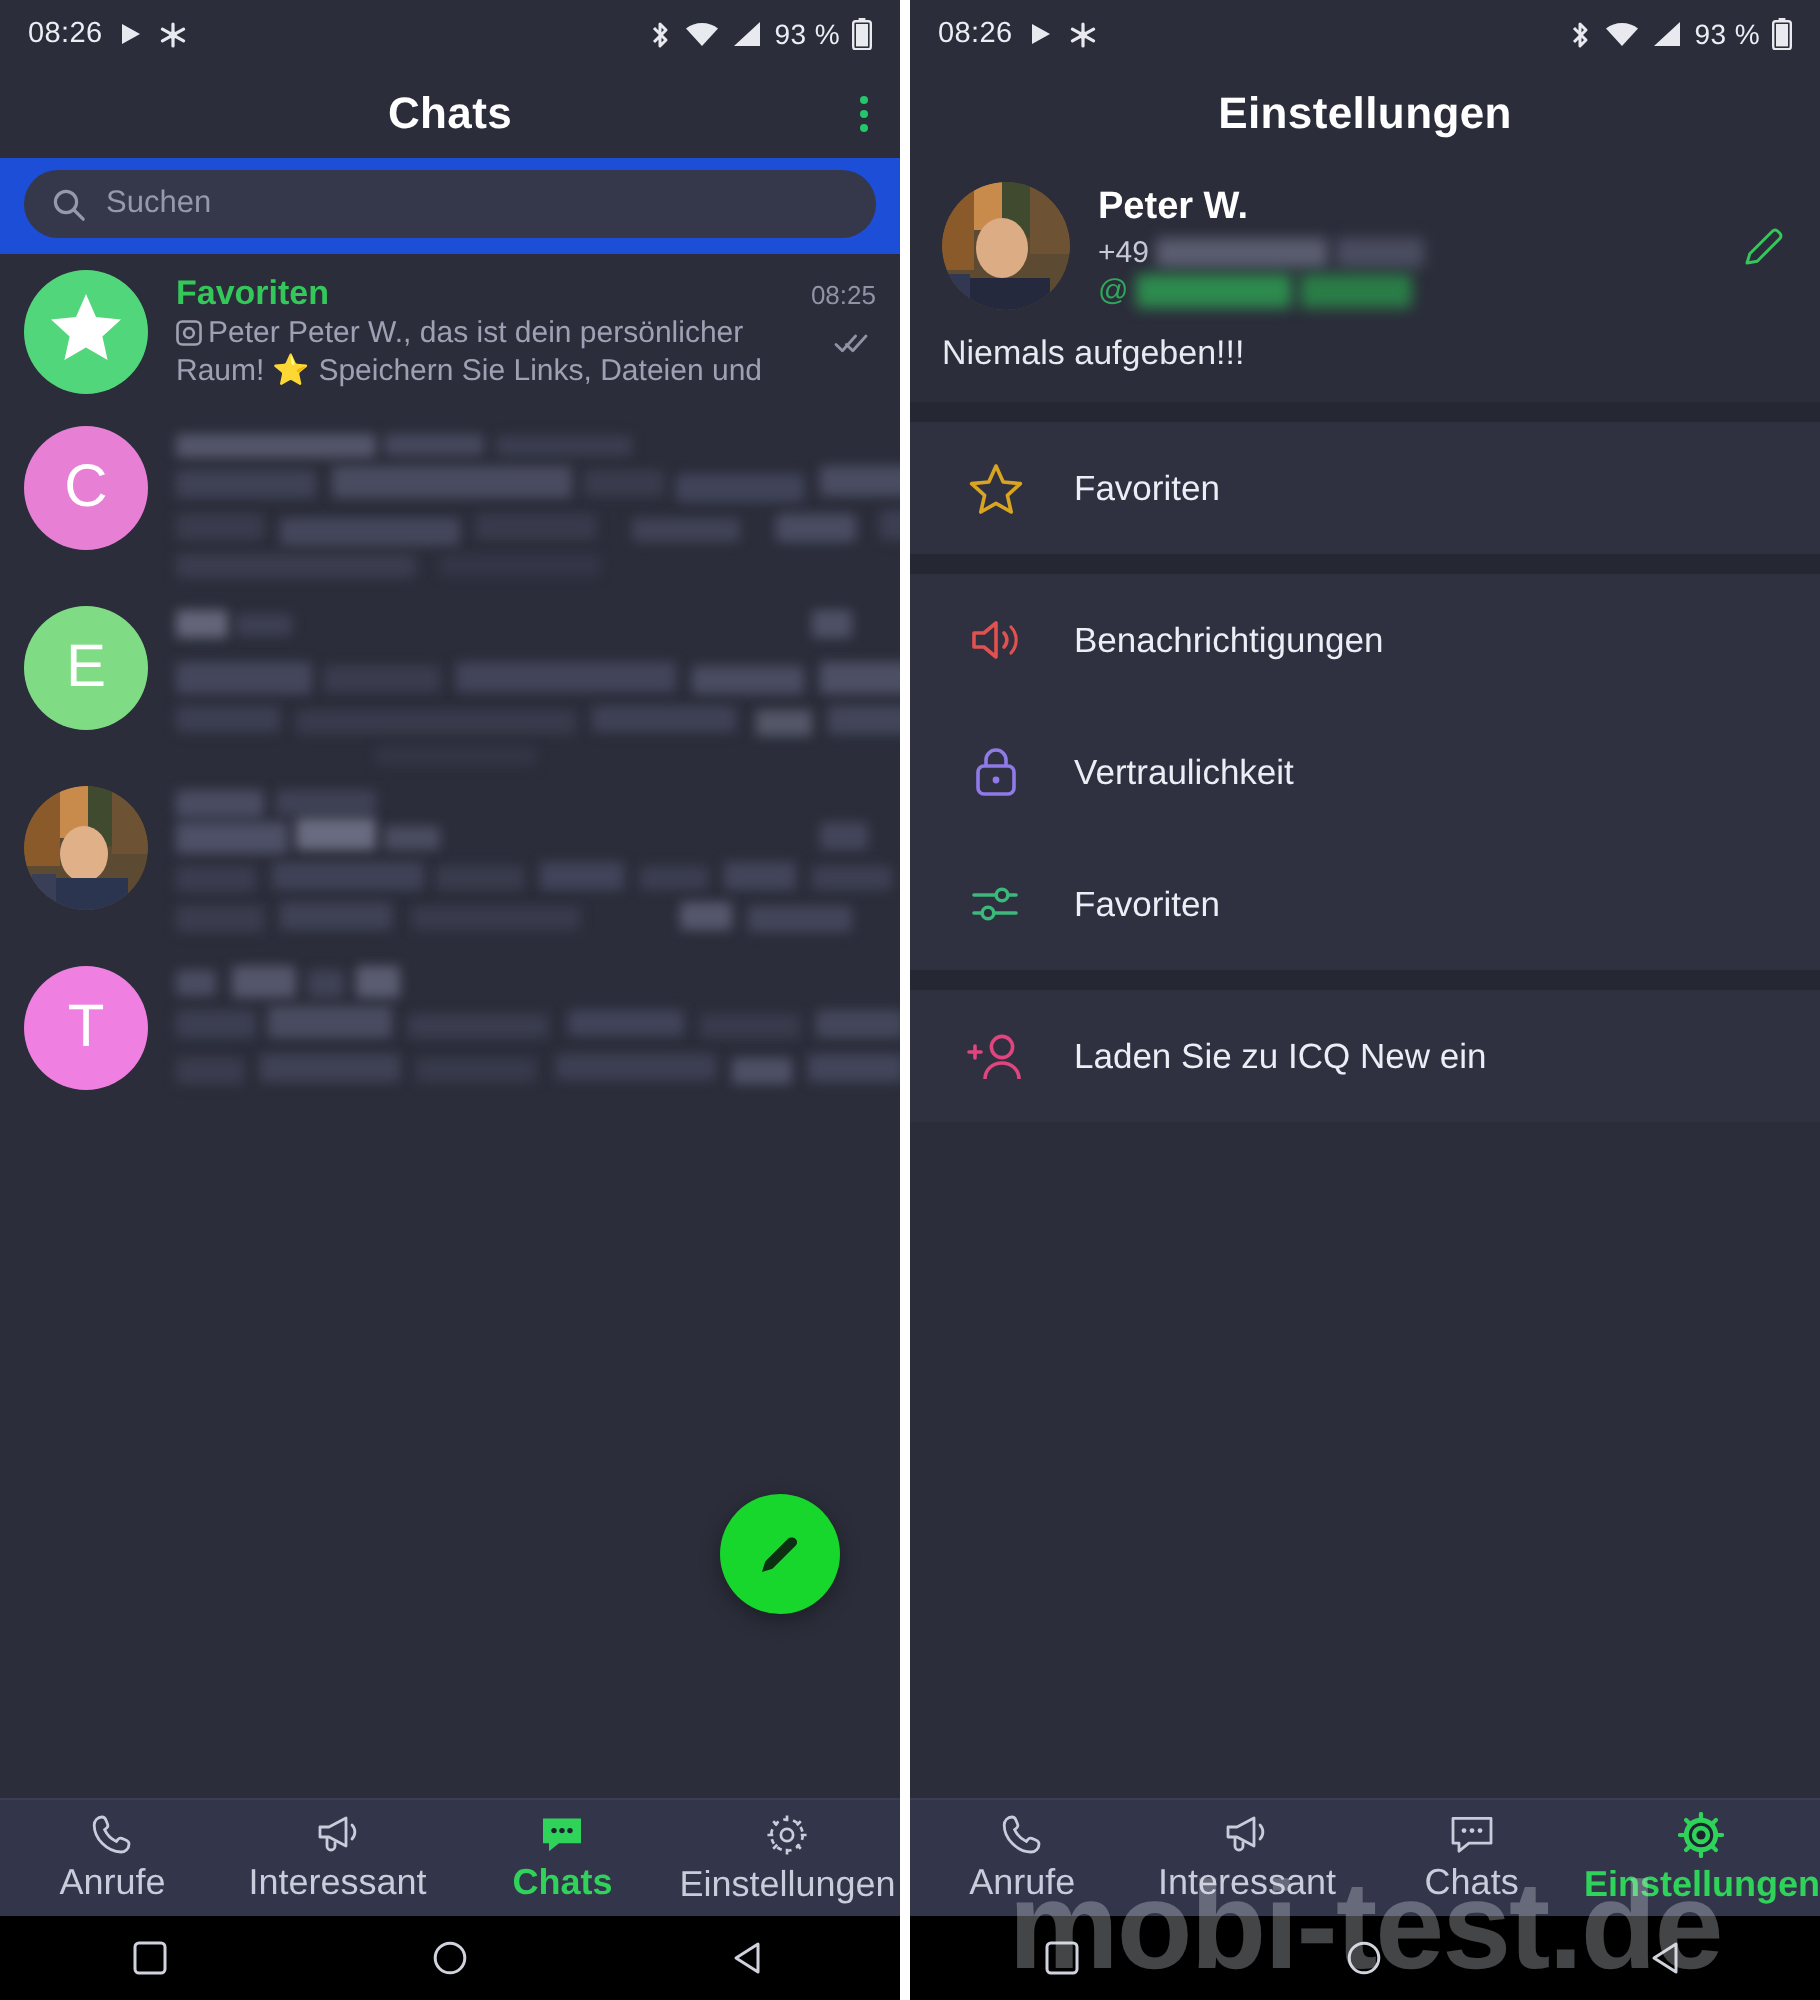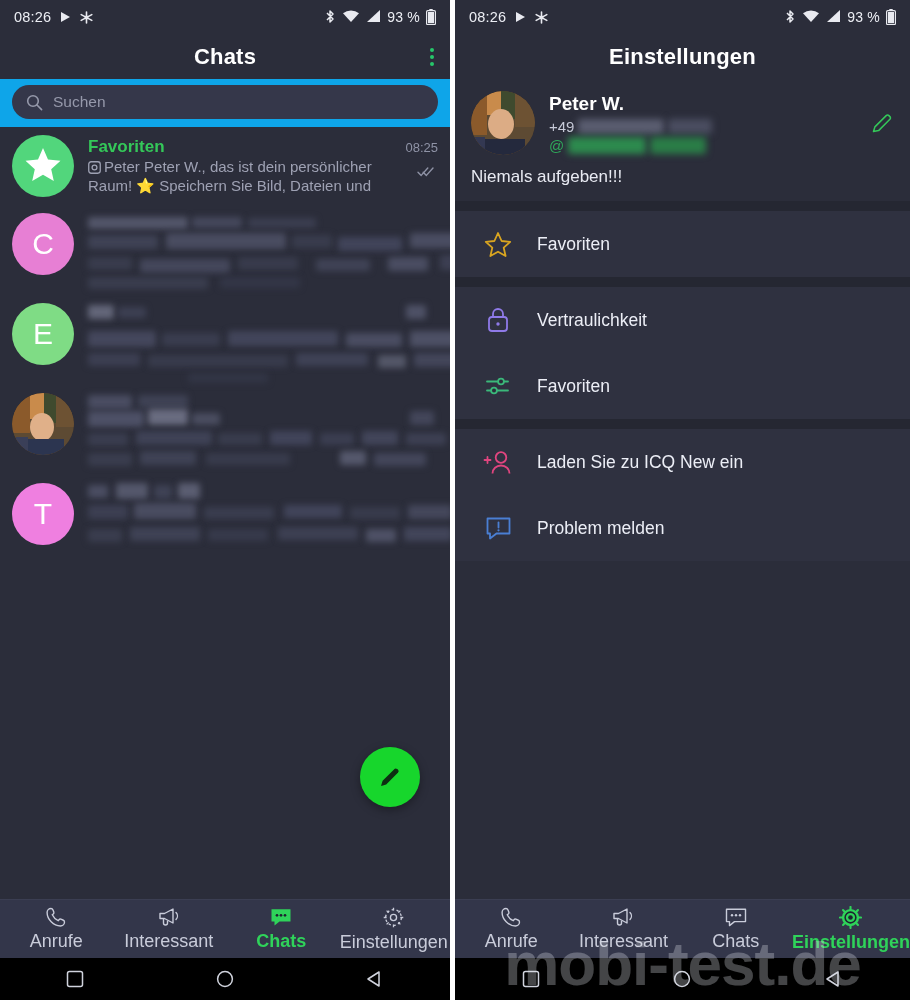--- a/index.html
+++ b/index.html
@@ -17,38 +17,38 @@
   .phone.right{width:455px;}
 
   
   .statusbar{
     height:34px;flex:0 0 34px;display:flex;align-items:center;
     padding:0 14px;color:#e9eaf0;font-size:14px;letter-spacing:.2px;
     background:#2b2d3a;
   }
   .sb-left{display:flex;align-items:center;gap:9px;}
   .sb-time{font-size:14.5px;color:#eceef4;}
-  .sb-right{margin-left:auto;display:flex;align-items:flex-start;gap:6px;}
+  .sb-right{margin-left:auto;display:flex;align-items:center;gap:6px;}
   .sb-pct{font-size:14px;color:#eceef4;}
   .ico{display:inline-block;line-height:0;}
 
   
   .appbar{
     height:45px;flex:0 0 45px;display:flex;align-items:center;justify-content:center;
     position:relative;background:#2b2d3a;
   }
   .appbar .title{font-size:22px;font-weight:bold;color:#ffffff;letter-spacing:.2px;}
   .appbar .menu-dots{
     position:absolute;right:16px;top:50%;transform:translateY(-50%);
     display:flex;flex-direction:column;gap:3px;align-items:center;cursor:pointer;
   }
   .appbar .menu-dots i{width:4px;height:4px;border-radius:50%;background:#26c66a;display:block;}
 
   
-  .searchwrap{padding:6px 12px 8px 12px;background:#0ea5e9;}
+  .searchwrap{padding:6px 12px 8px 12px;background:#1d4ed8;}
   .searchbar{
     height:34px;border-radius:17px;background:#35374a;
     display:flex;align-items:center;gap:10px;padding:0 14px;
   }
   .searchbar .ph{color:#9699ab;font-size:15.5px;}
 
   
   .chatlist{flex:1 1 auto;background:#2b2d3a;position:relative;overflow:hidden;}
   .chatrow{display:flex;align-items:flex-start;padding:8px 12px 8px 12px;height:74px;box-sizing:border-box;}
   .avatar{
@@ -207,21 +207,21 @@
           <div class="rowtop">
             <span class="rowname">Favoriten</span>
             <span class="rowtime">08:25</span>
           </div>
           <div class="rowmsg">
             <span class="pic-ico ico">
               <svg width="13" height="13" viewBox="0 0 14 14">
                   <rect x="0.8" y="0.8" width="12.4" height="12.4" rx="2.6" fill="none" stroke="#9ea1b3" stroke-width="1.4"></rect>
                   <circle cx="7" cy="7" r="2.6" fill="none" stroke="#9ea1b3" stroke-width="1.4"></circle>
                 </svg>
-            </span><span>Peter</span>&nbsp;<span>Peter W., das ist dein persönlicher Raum! ⭐ Speichern Sie Bild, Dateien und</span>
+            </span><span>Peter</span>&nbsp;<span>Peter W., das ist dein persönlicher Raum! ⭐ Speichern Sie Links, Dateien und</span>
           </div>
           <div class="ticks">
             <svg width="17" height="11" viewBox="0 0 17 11">
                 <path d="M1 6.2l3.2 3.2L10.8 2" fill="none" stroke="#8f93a6" stroke-width="1.4" stroke-linecap="round" stroke-linejoin="round"></path>
                 <path d="M6.2 6.2l3.2 3.2L16 2" fill="none" stroke="#8f93a6" stroke-width="1.4" stroke-linecap="round" stroke-linejoin="round"></path>
               </svg>
           </div>
         </div>
       </div>
 
@@ -522,20 +522,30 @@
         </span>
         <span class="s-lbl">Favoriten</span>
       </div>
     </div>
 
     <div class="divider"></div>
 
     <div class="group">
       <div class="srow">
         <span class="s-ico">
+          <svg width="28" height="26" viewBox="0 0 28 26">
+            <path d="M3 9.5h5L14 4.5v17L8 16.5H3z" fill="none" stroke="#e0514f" stroke-width="1.8" stroke-linejoin="round"></path>
+            <path d="M18 9.5a5 5 0 0 1 0 7" fill="none" stroke="#e0514f" stroke-width="1.8" stroke-linecap="round"></path>
+            <path d="M21.5 6.5a9.5 9.5 0 0 1 0 13" fill="none" stroke="#e0514f" stroke-width="1.6" stroke-linecap="round"></path>
+          </svg>
+        </span>
+        <span class="s-lbl">Benachrichtigungen</span>
+      </div>
+      <div class="srow">
+        <span class="s-ico">
           <svg width="24" height="28" viewBox="0 0 24 28">
             <rect x="3" y="11" width="18" height="14" rx="3" fill="none" stroke="#8f7ae8" stroke-width="1.8"></rect>
             <path d="M7 11V8a5 5 0 0 1 10 0v3" fill="none" stroke="#8f7ae8" stroke-width="1.8"></path>
             <circle cx="12" cy="18" r="1.7" fill="#8f7ae8"></circle>
           </svg>
         </span>
         <span class="s-lbl">Vertraulichkeit</span>
       </div>
       <div class="srow">
         <span class="s-ico">
@@ -560,30 +570,20 @@
           <svg width="30" height="27" viewBox="0 0 30 27">
             <circle cx="18" cy="8.5" r="5.3" fill="none" stroke="#e0457f" stroke-width="1.8"></circle>
             <path d="M9.5 24.5c0-4.6 3.8-8 8.5-8s8.5 3.4 8.5 8" fill="none" stroke="#e0457f" stroke-width="1.8"></path>
             <g stroke="#e0457f" stroke-width="1.8" stroke-linecap="round">
               <line x1="4.5" y1="8" x2="4.5" y2="14"></line>
                 <line x1="1.5" y1="11" x2="7.5" y2="11"></line>
             </g>
           </svg>
         </span>
         <span class="s-lbl">Laden Sie zu ICQ New ein</span>
-      </div>
-      <div class="srow">
-        <span class="s-ico">
-          <svg width="27" height="25" viewBox="0 0 27 25">
-            <path d="M2.5 2.5h22v15h-13l-6.5 5v-5h-2.5z" fill="none" stroke="#4a7fd4" stroke-width="1.8" stroke-linejoin="round"></path>
-            <line x1="13.5" y1="6.5" x2="13.5" y2="11.5" stroke="#4a7fd4" stroke-width="1.8" stroke-linecap="round"></line>
-            <circle cx="13.5" cy="14.3" r="1.1" fill="#4a7fd4"></circle>
-          </svg>
-        </span>
-        <span class="s-lbl">Problem melden</span>
       </div>
     </div>
 
     <div style="flex:1 1 auto;background:#2b2d3a;"></div>
 
     <div class="tabbar">
       <div class="tab">
         <span class="ico">
           <svg width="22" height="22" viewBox="0 0 22 22">
               <path d="M6 2.5c1 0 1.6.6 2 1.6l.8 2c.3.8.1 1.4-.5 1.9l-1 .8a12 12 0 0 0 5.9 5.9l.8-1c.5-.6 1.1-.8 1.9-.5l2 .8c1 .4 1.6 1 1.6 2 0 2.2-1.8 4-4 4C8.6 19.9 2.1 13.4 2.1 6.5c0-2.2 1.7-4 3.9-4z" fill="none" stroke="#c9ccda" stroke-width="1.4"></path>

